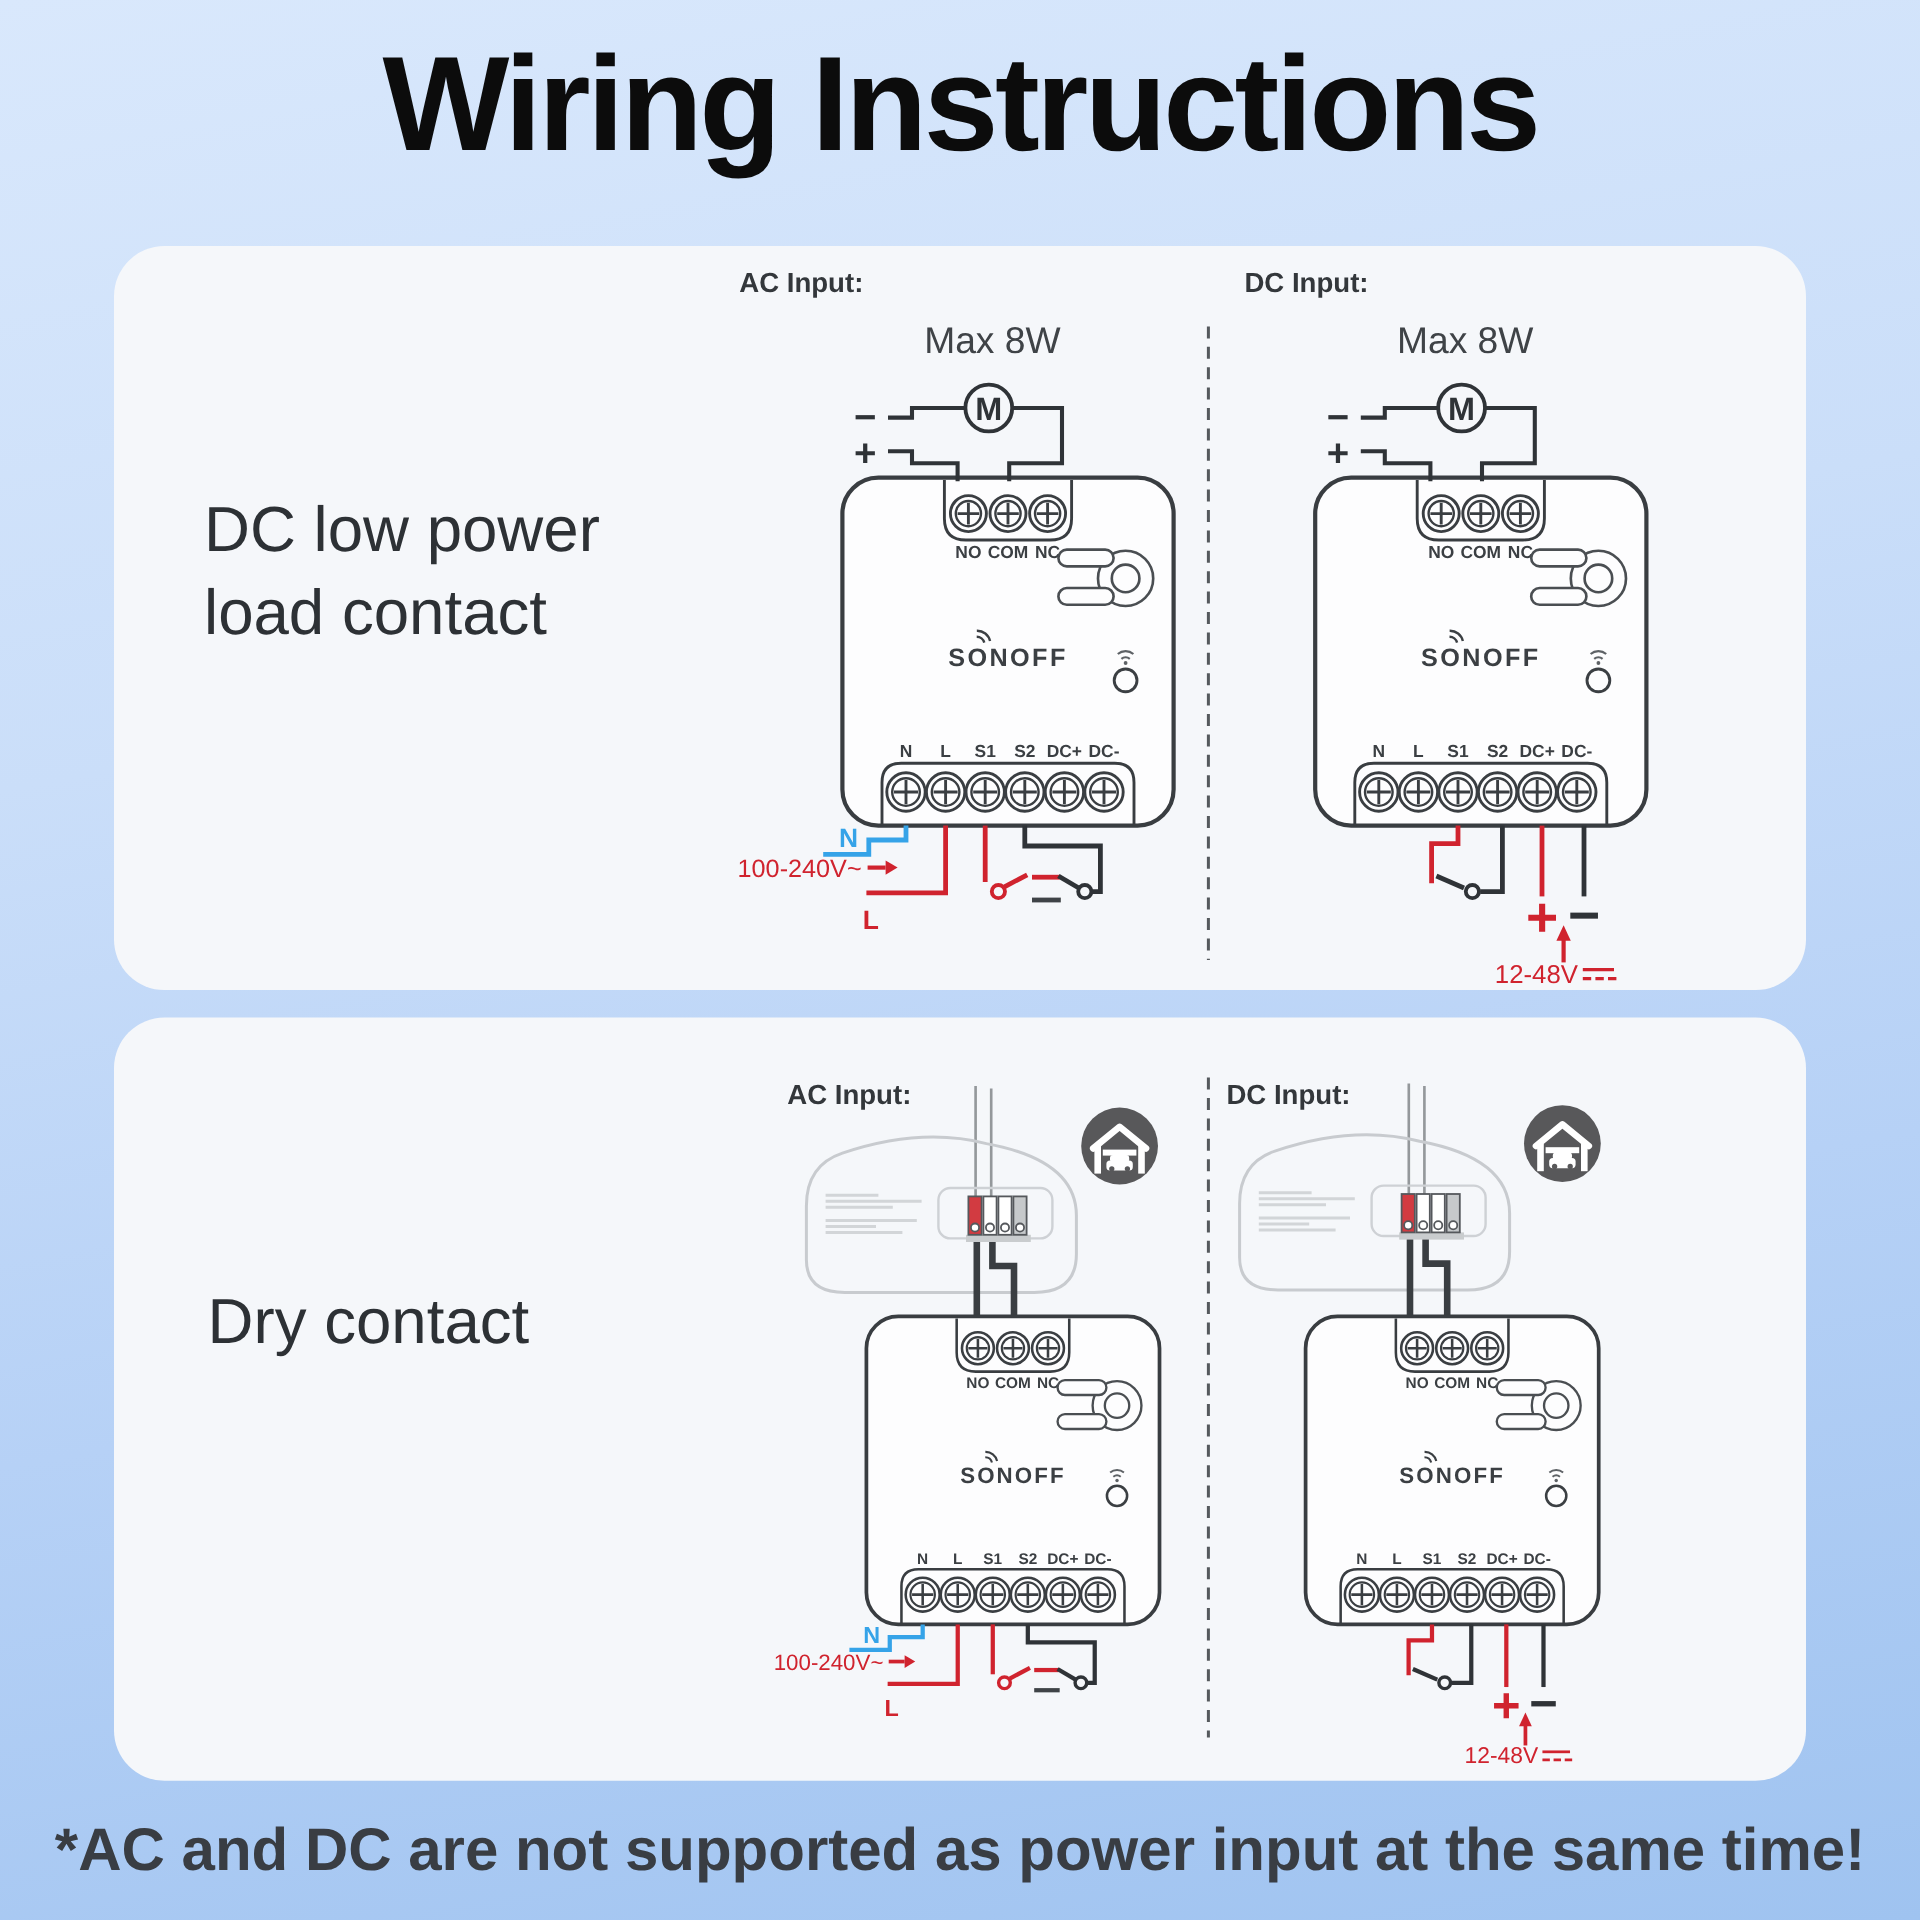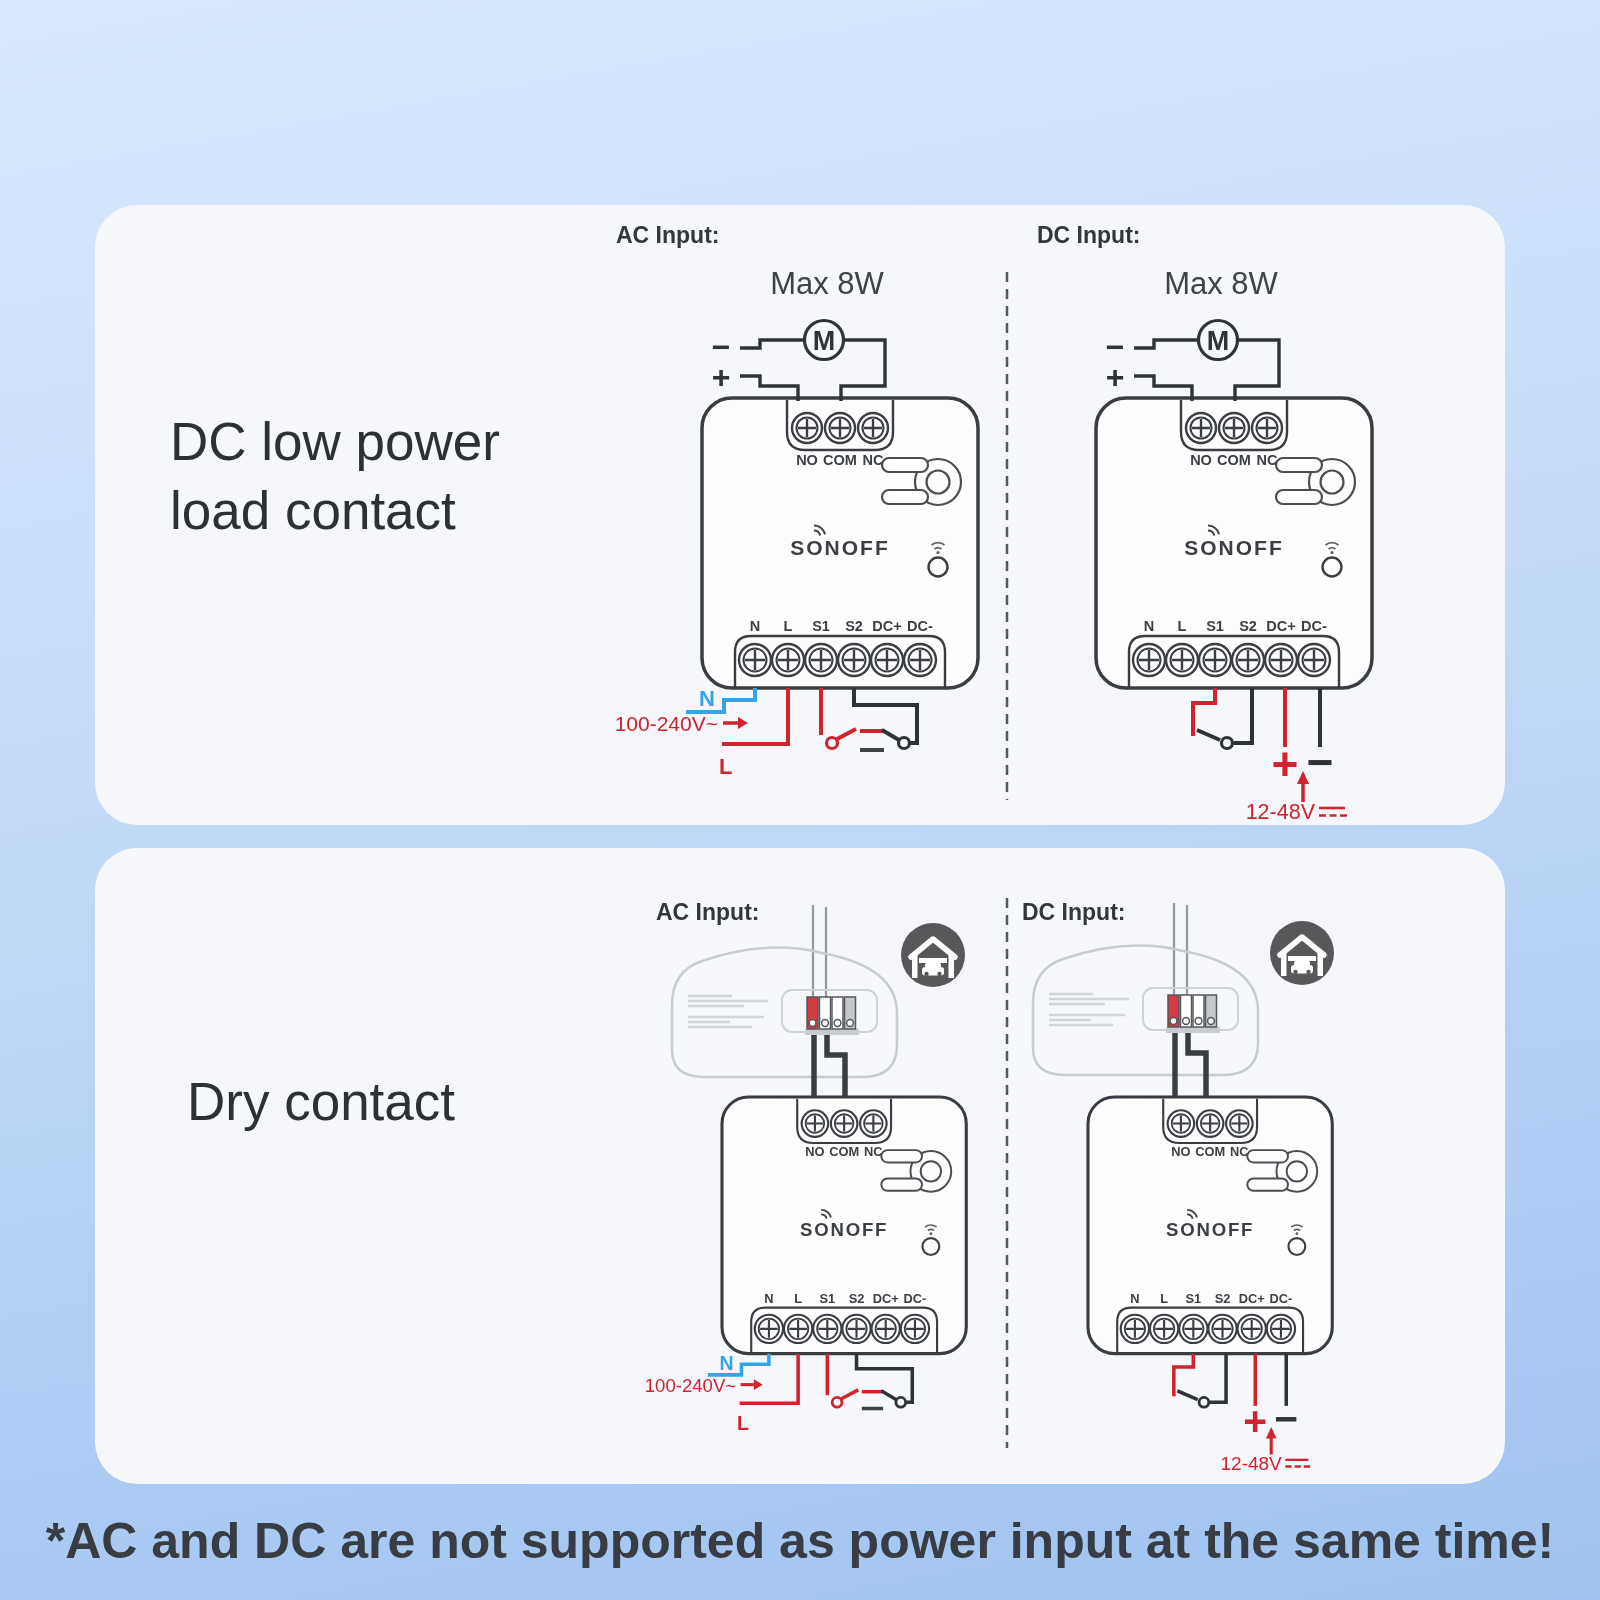--- a/index.html
+++ b/index.html
@@ -14,36 +14,37 @@
   }
   .panel{
     position:absolute;left:95px;width:1410px;background:#f5f7fa;border-radius:42px;
   }
   .panel1{top:205px;height:620px;}
   .panel2{top:848px;height:636px;}
   .caption{
     position:absolute;font-size:53px;font-weight:normal;color:#2d3135;line-height:1.3;
   }
   .cap1{left:170px;top:408px;}
-  .cap2{left:187px;top:1068px;}
+  .cap2{left:173px;top:1068px;}
   .input-label{
     position:absolute;font-size:23px;font-weight:bold;color:#33373b;
   }
   .footnote{
     position:absolute;top:1512px;left:0;width:1600px;text-align:center;
     font-size:50px;font-weight:bold;color:#393d43;
   }
   svg.overlay{position:absolute;left:0;top:0;}
   svg text{font-family:"Liberation Sans",sans-serif;}
 </style>
 </head>
 <body>
 
 <div class="page">
 
+  <div class="title">Wiring Instructions</div>
 
   <div class="panel panel1"></div>
   <div class="panel panel2"></div>
 
   <div class="caption cap1">
     <div>DC low power</div>
     <div>load contact</div>
   </div>
   <div class="caption cap2">
     <div>Dry contact</div>

